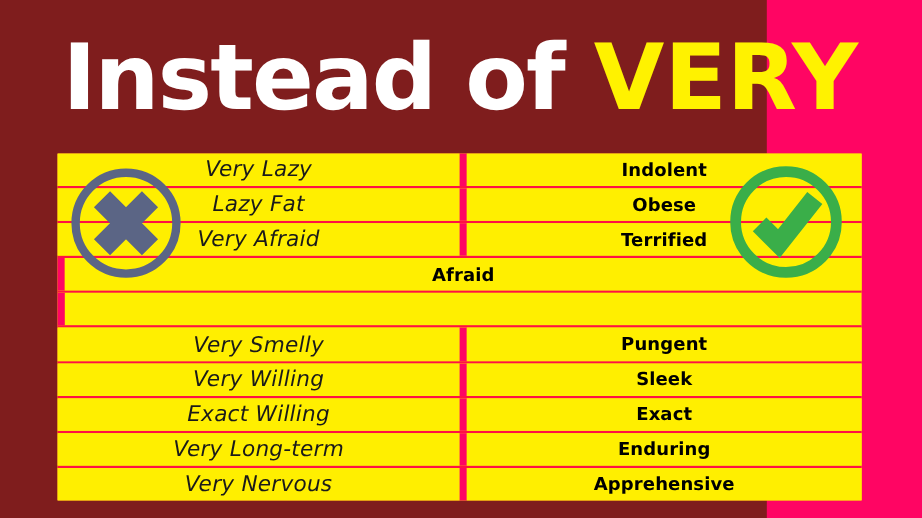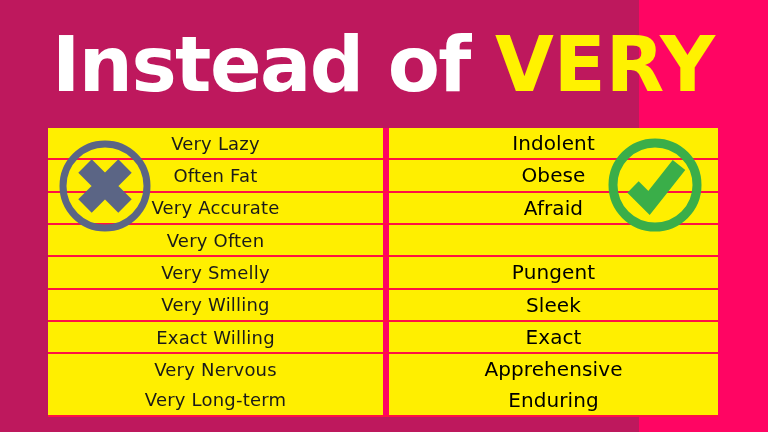--- a/index.html
+++ b/index.html
@@ -14,21 +14,21 @@
     font-family: "Liberation Sans", sans-serif;
     position: relative;
   }
 
   #stage {
     position: absolute;
     left: 0;
     top: 0;
     width: 639px;
     height: 432px;
-    background: #be185d;
+    background: #7f1d1d;
   }
 
   
   .title {
     position: absolute;
     left: 52px;
     top: 15px;
     width: 680px;
     height: 100px;
     line-height: 100px;
@@ -85,30 +85,31 @@
     box-sizing: border-box;
     color: #1a1a1a;
     overflow: hidden;
   }
   .cell-left {
     width: 335px;
     font-size: 18px;
     font-weight: 400;
     font-family: "DejaVu Sans", sans-serif;
     letter-spacing: 0.2px;
+    font-style: italic;
   }
   .gap {
     width: 6px;
     background: #ff0563;
     flex: 0 0 6px;
   }
   .cell-right {
     flex: 1 1 auto;
-    font-size: 20px;
-    font-weight: 400;
+    font-size: 15px;
+    font-weight: 700;
     font-family: "DejaVu Sans", sans-serif;
     letter-spacing: 0.1px;
     color: #000000;
   }
 
   
   .icon-x {
     position: absolute;
     left: 58px;
     top: 139px;
@@ -135,57 +136,60 @@
   </div>
 
   <div class="table-wrap">
     <div class="table" id="synonyms-table">
         <div class="row">
           <div class="cell cell-left">Very Lazy</div>
           <div class="gap"></div>
           <div class="cell cell-right">Indolent</div>
         </div>
         <div class="row">
-          <div class="cell cell-left">Often Fat</div>
+          <div class="cell cell-left">Lazy Fat</div>
           <div class="gap"></div>
           <div class="cell cell-right">Obese</div>
         </div>
         <div class="row">
-          <div class="cell cell-left">Very Accurate</div>
+          <div class="cell cell-left">Very Afraid</div>
+          <div class="gap"></div>
+          <div class="cell cell-right">Terrified</div>
+        </div>
+        <div class="row">
           <div class="gap"></div>
           <div class="cell cell-right">Afraid</div>
         </div>
         <div class="row">
-          <div class="cell cell-left">Very Often</div>
           <div class="gap"></div>
         </div>
         <div class="row">
           <div class="cell cell-left">Very Smelly</div>
           <div class="gap"></div>
           <div class="cell cell-right">Pungent</div>
         </div>
         <div class="row">
           <div class="cell cell-left">Very Willing</div>
           <div class="gap"></div>
           <div class="cell cell-right">Sleek</div>
         </div>
         <div class="row">
           <div class="cell cell-left">Exact Willing</div>
           <div class="gap"></div>
           <div class="cell cell-right">Exact</div>
+        </div>
+        <div class="row">
+          <div class="cell cell-left">Very Long-term</div>
+          <div class="gap"></div>
+          <div class="cell cell-right">Enduring</div>
         </div>
         <div class="row last">
           <div class="cell cell-left">Very Nervous</div>
           <div class="gap"></div>
           <div class="cell cell-right">Apprehensive</div>
-        </div>
-        <div class="row">
-          <div class="cell cell-left">Very Long-term</div>
-          <div class="gap"></div>
-          <div class="cell cell-right">Enduring</div>
         </div>
       </div>
   </div>
 
   <div class="icon-x">
     <svg viewBox="0 0 94 94" width="94" height="94" aria-hidden="true">
       <circle cx="47" cy="47" r="42" fill="none" stroke="#5b6585" stroke-width="7"></circle>
       <path d="M27 27 L67 67 M67 27 L27 67" stroke="#5b6585" stroke-width="19" stroke-linecap="butt" fill="none"></path>
     </svg>
   </div>

